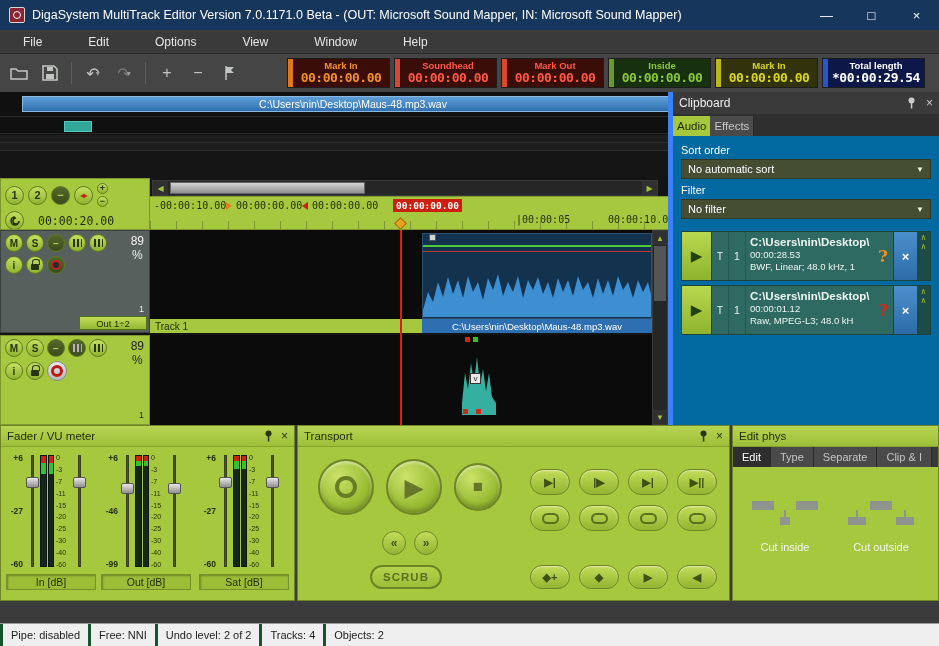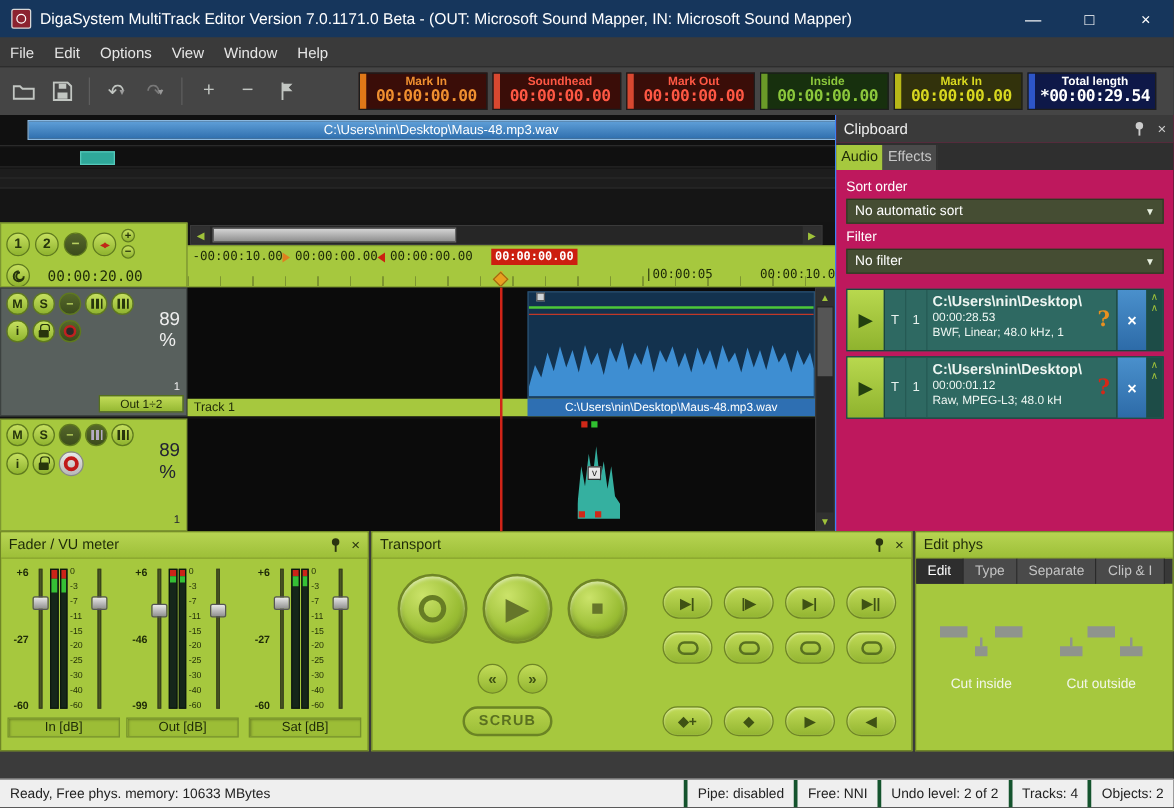--- a/index.html
+++ b/index.html
@@ -9,21 +9,21 @@
 
 .titlebar{position:absolute;top:0;left:0;right:0;height:30px;background:#16365c;display:flex;align-items:center;color:#fff}
 .app-icon{width:16px;height:16px;margin:0 7px 0 9px;background:#8c2330;border:1px solid #d8d8d8;border-radius:2px;position:relative}
 .app-icon::after{content:"";position:absolute;inset:3px;border:1.5px solid #fff;border-radius:50%}
 .title{font-size:12.5px;white-space:nowrap}
 .win-btns{margin-left:auto;display:flex;height:100%}
 .win-btn{width:45px;display:flex;align-items:center;justify-content:center;font-size:13px;color:#fff}
 
 
 .menubar{position:absolute;top:30px;height:24px;left:0;right:0;background:#3a3a3a;display:flex;align-items:center;color:#e6e6e6;border-bottom:1px solid #2a2a2a}
-.menu-item{padding:0 8px;font-size:12px}
+.menu-item{padding:0 23px;font-size:12px}
 
 
 .toolbar{position:absolute;top:54px;height:38px;left:0;right:0;background:#454545;display:flex;align-items:center}
 .tb-icons{display:flex;align-items:center;gap:5px;padding:0 6px}
 .tb-btn{width:26px;height:26px;display:flex;align-items:center;justify-content:center;color:#c2c6c2;font-size:16px}
 .tb-btn.disabled{color:#787878}
 .tb-caret{font-size:8px;color:#9a9a9a;margin-left:-4px}
 .tb-sep{width:1px;height:22px;background:#5e5e5e;margin:0 3px}
 .displays{display:flex;gap:4px;margin-left:auto;margin-right:14px}
 .display{display:flex;width:103px;height:30px;border:1px solid #1d1d1d}
@@ -81,21 +81,21 @@
 .trows{padding:3px 4px;display:flex;flex-direction:column;gap:4px}
 .trow{display:flex;gap:3px;align-items:center}
 .tbtn{width:18px;height:18px;border-radius:50%;background:linear-gradient(#c6e060,#8fb32e);border:1px solid #5f7a1e;color:#27350c;font-size:10px;font-weight:bold;display:flex;align-items:center;justify-content:center;flex:0 0 auto}
 .tbtn.dark{background:linear-gradient(#55682a,#3c4c1c);color:#b8d060}
 .bars{width:9px;height:8px;background:repeating-linear-gradient(90deg,#27350c 0 2px,transparent 2px 4px)}
 .lock-glyph{width:8px;height:6px;background:#27350c;border-radius:1px;position:relative;margin-top:4px}
 .lock-glyph::before{content:"";position:absolute;top:-5px;left:1px;width:6px;height:5px;border:1.5px solid #27350c;border-bottom:none;border-radius:3px 3px 0 0}
 .rec-sm{width:10px;height:10px;border:2px solid #c02020;border-radius:50%;background:#2a2a2a}
 .tbtn.recbig{width:20px;height:20px;background:linear-gradient(#e8e8e8,#b8b8b8);border:1px solid #888}
 .rec-ring-sm{width:12px;height:12px;border:3px solid #c01818;border-radius:50%}
-.level{position:absolute;top:16px;right:5px;text-align:left;font-size:15px;line-height:1.15}
+.level{position:absolute;top:4px;right:5px;text-align:center;font-size:12px;line-height:1.15}
 .t1panel .level{color:#eee}.t2panel .level{color:#223}
 .tnum{position:absolute;font-size:9px;right:5px}
 .t1panel .tnum{color:#eee;bottom:18px}.t2panel .tnum{color:#223;bottom:4px}
 .outbtn{position:absolute;bottom:2px;right:2px;width:68px;height:14px;background:linear-gradient(#c2dc58,#95b833);border:1px solid #55701c;color:#1f2a08;font-size:9.5px;display:flex;align-items:center;justify-content:center}
 
 
 .t1body{position:absolute;top:138px;left:150px;width:502px;height:103px;background:#0b0b0b}
 .t1clip{position:absolute;left:272px;top:3px;right:0;bottom:14px;background:#13324e;border:1px solid #2a5070;overflow:hidden}
 .greenline{position:absolute;left:0;right:0;top:11px;height:2px;background:#4cc838}
 .redline{position:absolute;left:0;right:0;top:17px;height:1px;background:#c03828}
@@ -112,21 +112,21 @@
 .playhead{position:absolute;top:138px;left:400px;width:2px;height:195px;background:#d02418;z-index:5}
 .ph-ruler{position:absolute;left:250px;top:20px;bottom:0;width:2px;background:#e8a020}
 
 
 .vscroll{position:absolute;top:138px;left:652px;width:16px;height:195px;background:#262626;border:1px solid #3a3a3a}
 .vs-arr{position:absolute;left:0;right:0;height:14px;display:flex;align-items:center;justify-content:center;color:#9fc23a;font-size:8px;background:#303030}
 .vs-up{top:0}.vs-down{bottom:0}
 .vs-thumb{position:absolute;left:1px;right:1px;top:15px;height:55px;background:#555}
 
 
-.clipboard{position:absolute;left:668px;top:0;width:271px;height:333px;background:#be185d;border-left:1px solid #3b82f6}
+.clipboard{position:absolute;left:668px;top:0;width:271px;height:333px;background:#0369a1;border-left:5px solid #3b82f6}
 .cb-header{height:22px;background:#3a3a3a;color:#eee;display:flex;align-items:center;padding:0 6px;font-size:12px}
 .h-icons{margin-left:auto;display:flex;gap:9px;align-items:center;color:#ccc;font-size:12px}
 .cb-tabs{height:22px;background:#2f2f2f;display:flex;align-items:flex-end}
 .cb-tab{height:20px;padding:0 4px;display:flex;align-items:center;font-size:11.5px}
 .cb-tab.active{background:#a6c83e;color:#1e2a08}
 .cb-tab.inactive{background:#4a4a4a;color:#c8c8c8;border-right:1px solid #2a2a2a}
 .cb-body{padding:5px 8px}
 .cb-label{color:#fff;font-size:11px;margin:3px 0 3px}
 .cb-select{height:20px;background:#454d33;border:1px solid #303722;color:#fff;font-size:11px;display:flex;align-items:center;padding:0 6px;margin-bottom:5px}
 .cb-select .arrow{margin-left:auto;font-size:8px;color:#e8f0e0}
@@ -735,21 +735,20 @@
               <rect x="58" y="15" width="2" height="7" fill="#8f948d"></rect>
           </svg>
           <span class="tool-label">Cut outside</span>
         </div>
       </div>
     </div>
   </div>
 
 
   <div class="statusbar">
-    <div class="sb-left">Ready, Free phys. memory: 10633 MBytes</div>
     <div class="sb-cell">Pipe: disabled</div>
     <div class="sb-cell">Free: NNI</div>
     <div class="sb-cell">Undo level: 2 of 2</div>
     <div class="sb-cell">Tracks: 4</div>
     <div class="sb-cell">Objects: 2</div>
   </div>
 
 </div>
 
 </body></html>

